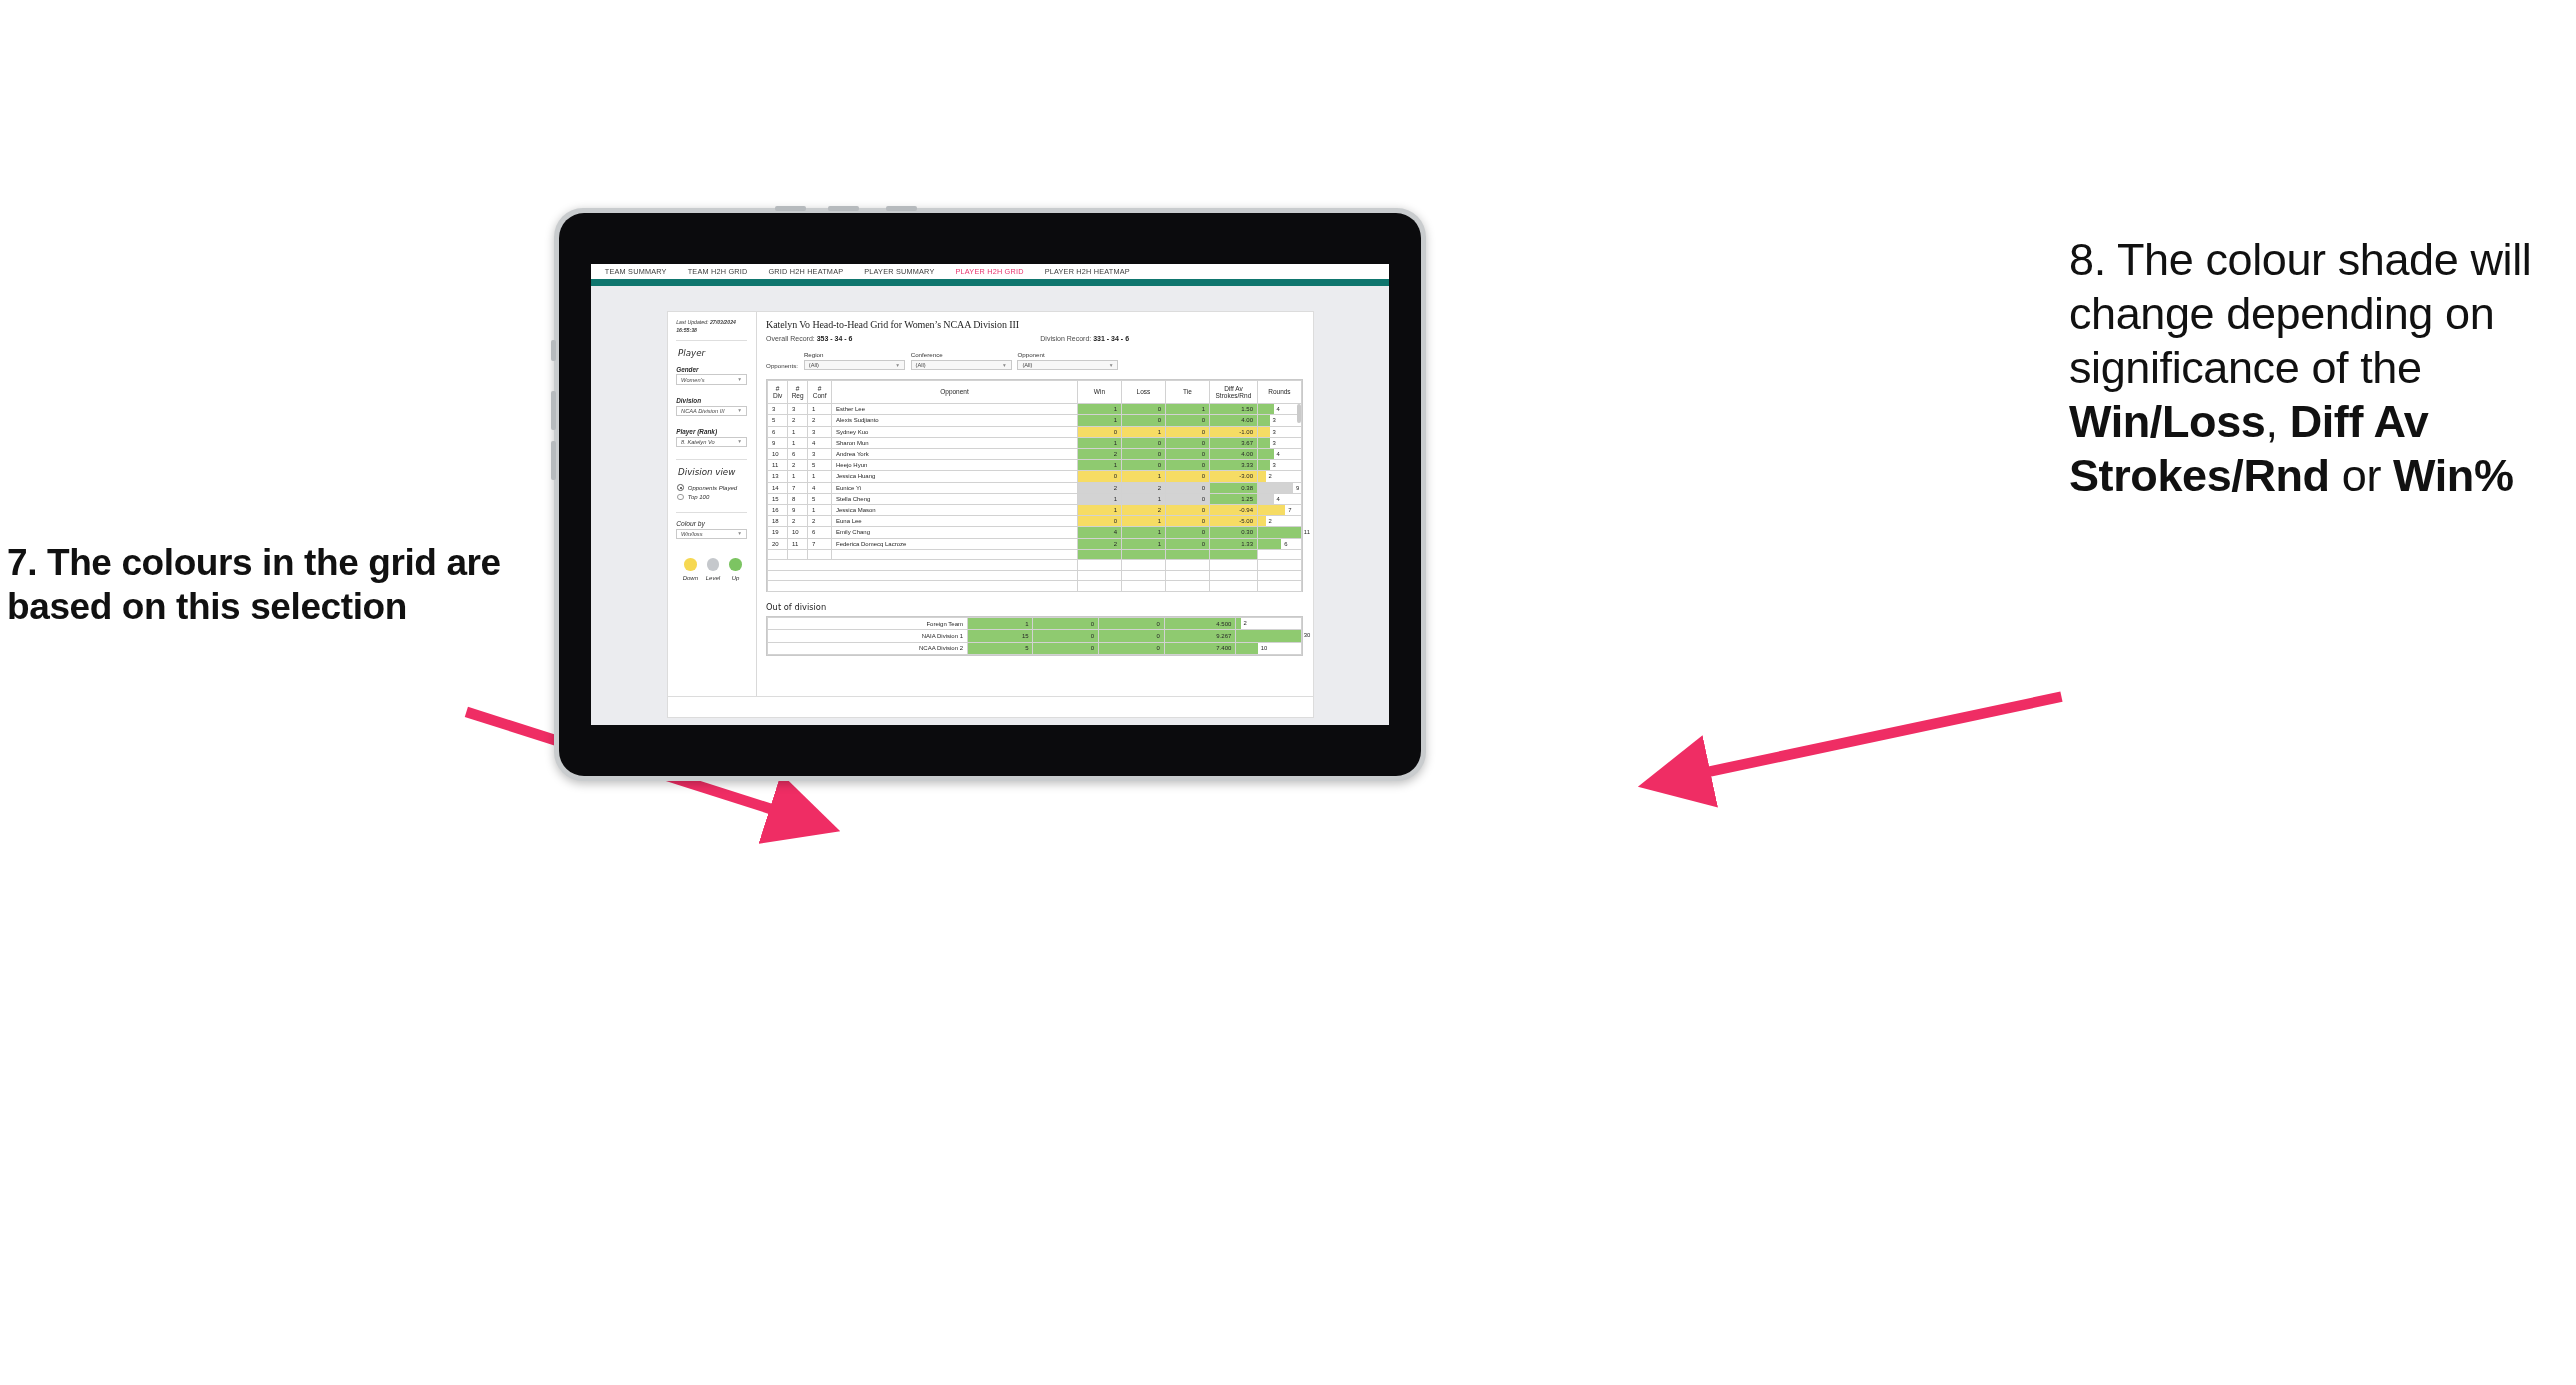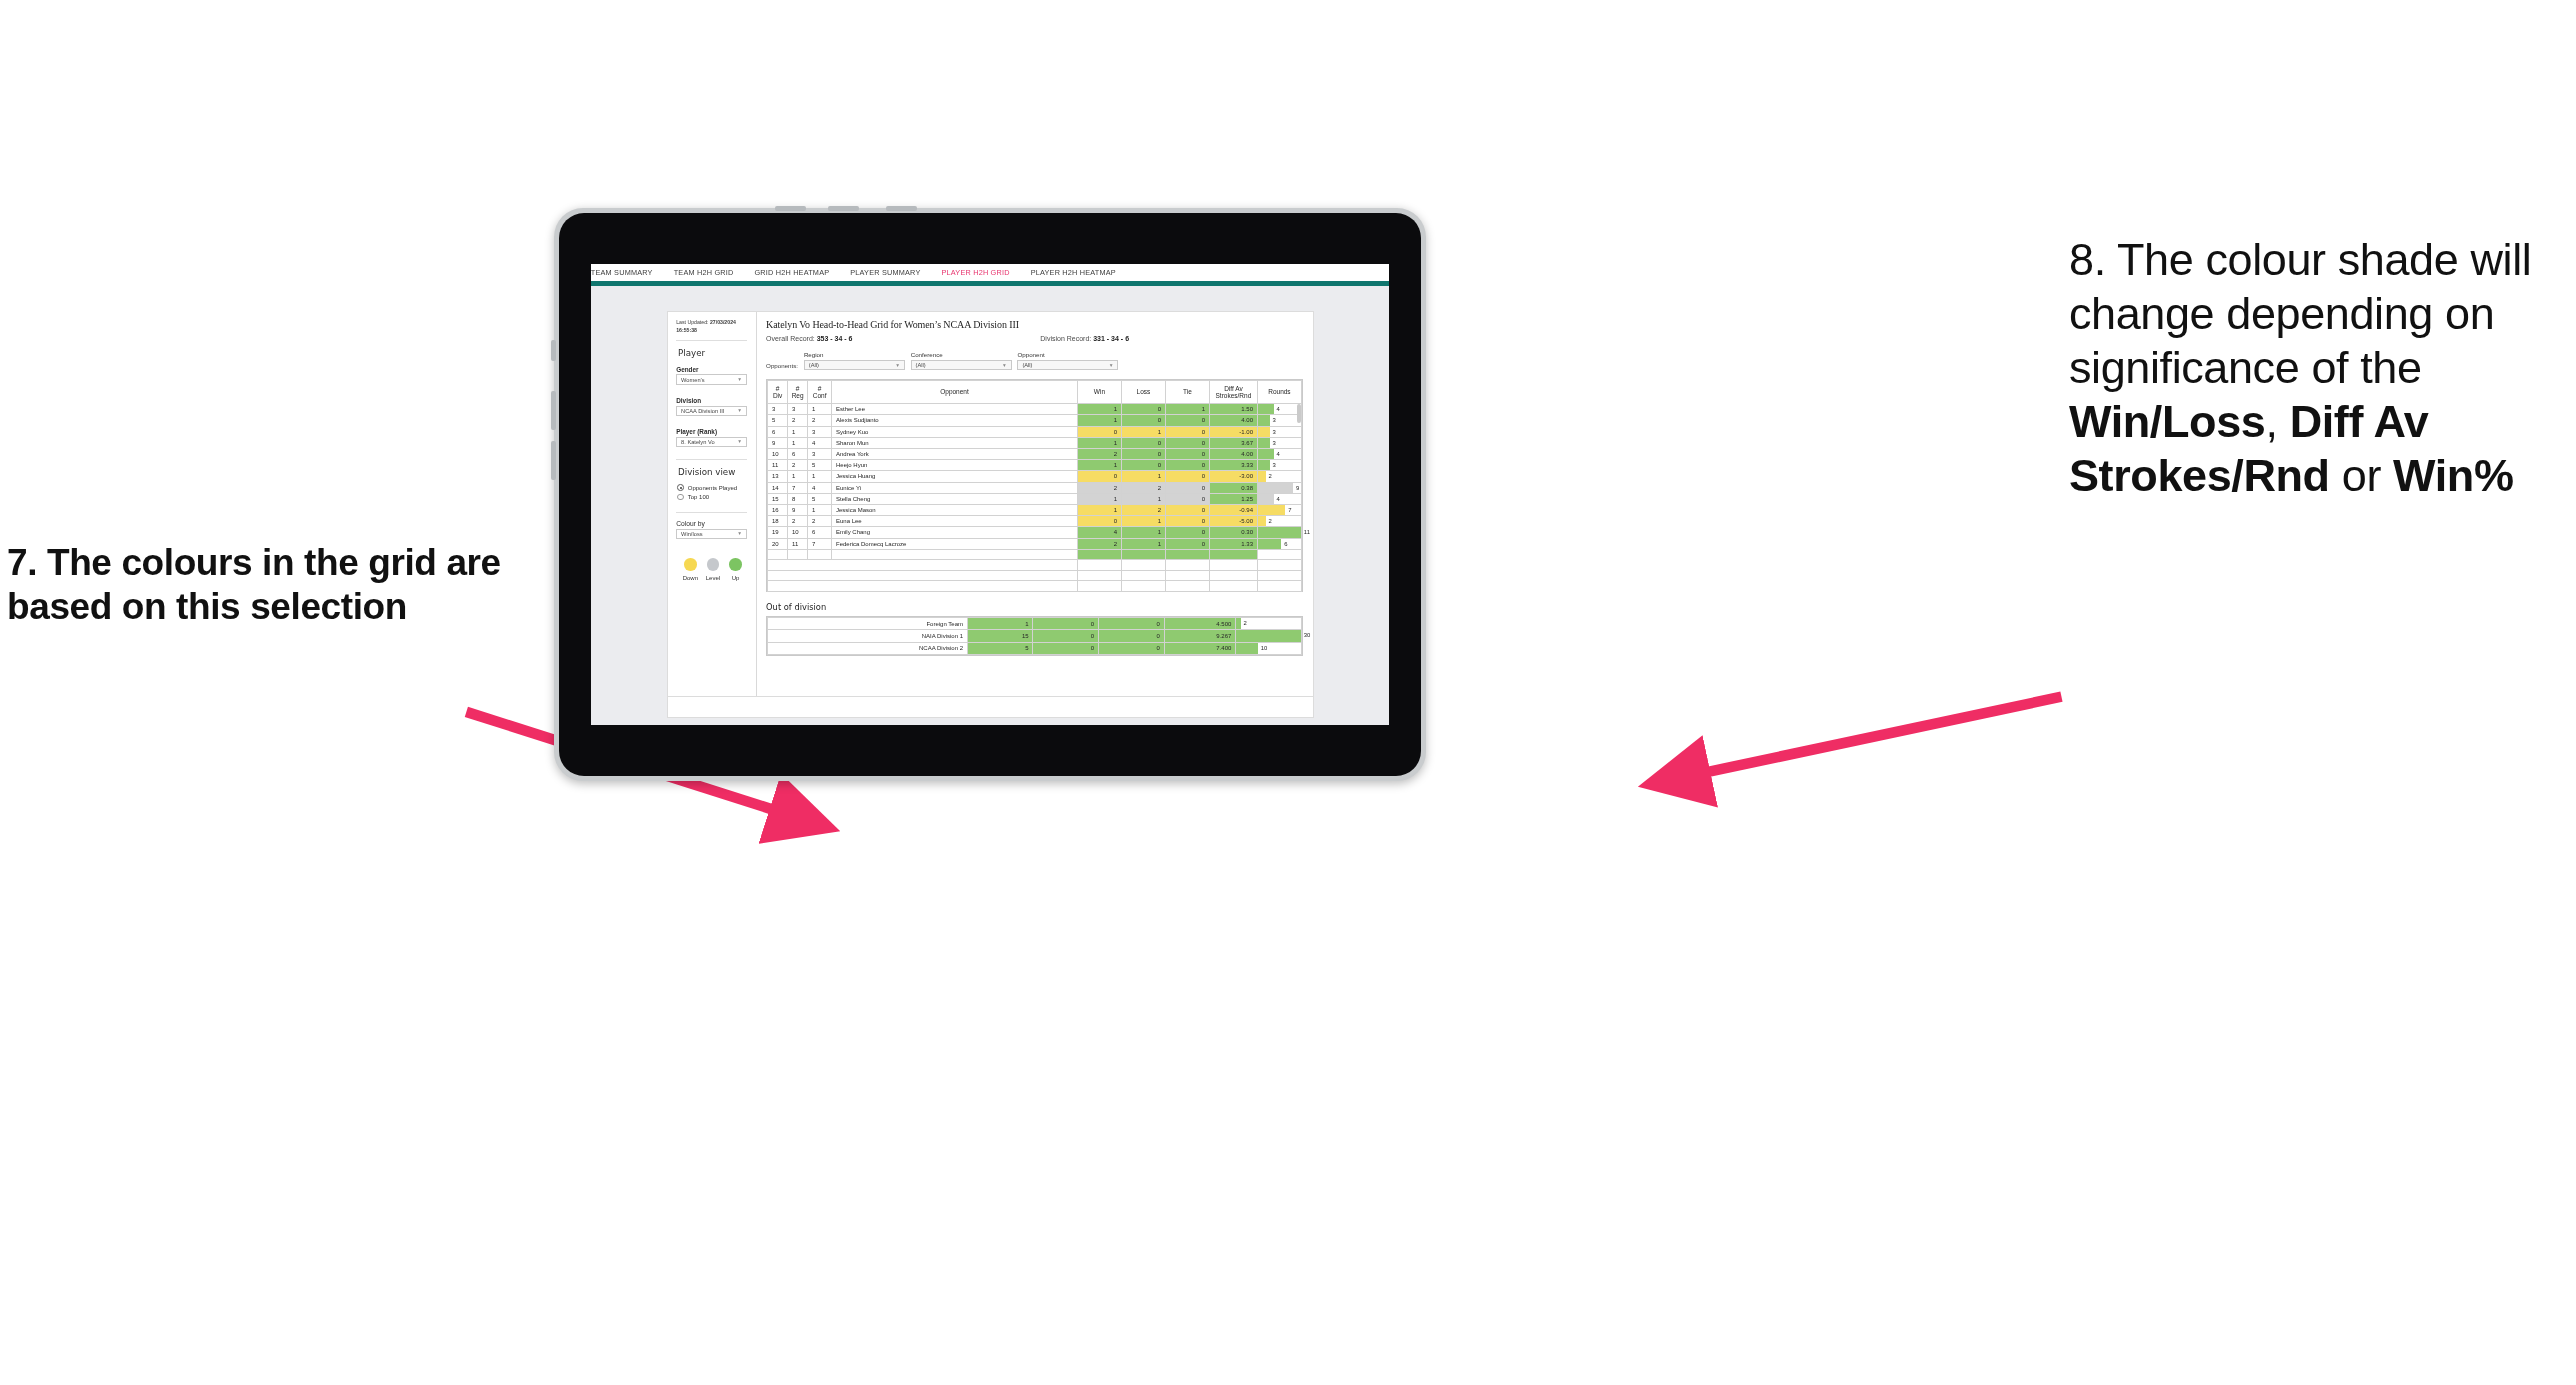--- a/index.html
+++ b/index.html
@@ -91,39 +91,39 @@
   }
   #topbar-right {
     margin-left:auto; display:flex; align-items:center; gap:4.8px;
     padding-right:13.5px; font-size:7.2px; color:#3c3c3c;
   }
   #topbar-right .sep { color:#b9b9b9; }
 
   
   #subnav {
     height:22px; background:#ffffff; display:flex; align-items:center;
-    padding-left:0; gap:21px; border-bottom:5px solid #0f766e;
+    padding-left:14px; gap:21px; border-bottom:7px solid #0f766e;
   }
   .subnav-item { font-size:7.3px; color:#3c3c3c; letter-spacing:0.2px; cursor:pointer; }
   .subnav-item.active { color:#e8336d; }
 
   
   #work { padding:25px 0 0 0; height:calc(100% - 50px); }
   #sheet {
     margin:0 auto; width:647px; background:#ffffff;
     border:1px solid #dcdcdc;
     display:flex; flex-direction:column;
     height:407px;
   }
   #sheet-body { display:flex; flex:1; min-height:0; }
 
   
   #filters {
     width:89px; border-right:1px solid #d9d9d9;
-    padding:7.7px 8.7px 0 8.7px; flex-shrink:0;
+    padding:7.7px 8.7px 0 8.7px; flex-shrink:0;font-style:italic;
   }
   .lastupd { font-size:5.2px; color:#3b3b3b; line-height:1.35; }
   .lastupd b { font-weight:700; }
   .hr { height:1px; background:#dedede; margin:6.7px 0; }
   .panel-h { font-size:8.7px; color:#2d2d2d; font-weight:400; margin:5.8px 0 7.7px 1.9px;
              font-family:"DejaVu Sans", sans-serif; }
   .fld-label { font-size:6.4px; color:#2b2b2b; font-weight:700; margin-bottom:1.9px; }
   .fld-label.normal { font-weight:400; }
   .sel {
     height:10.6px; border:1px solid #c9c9c9; background:#fff;

